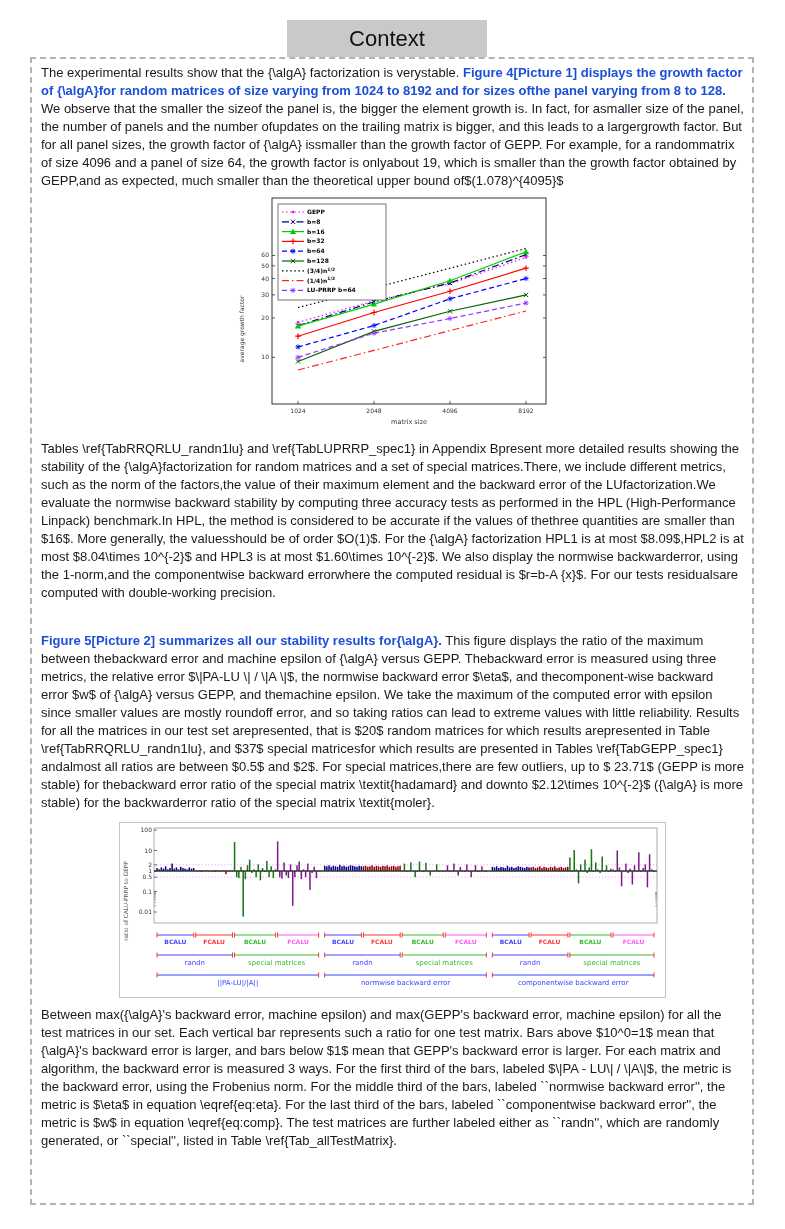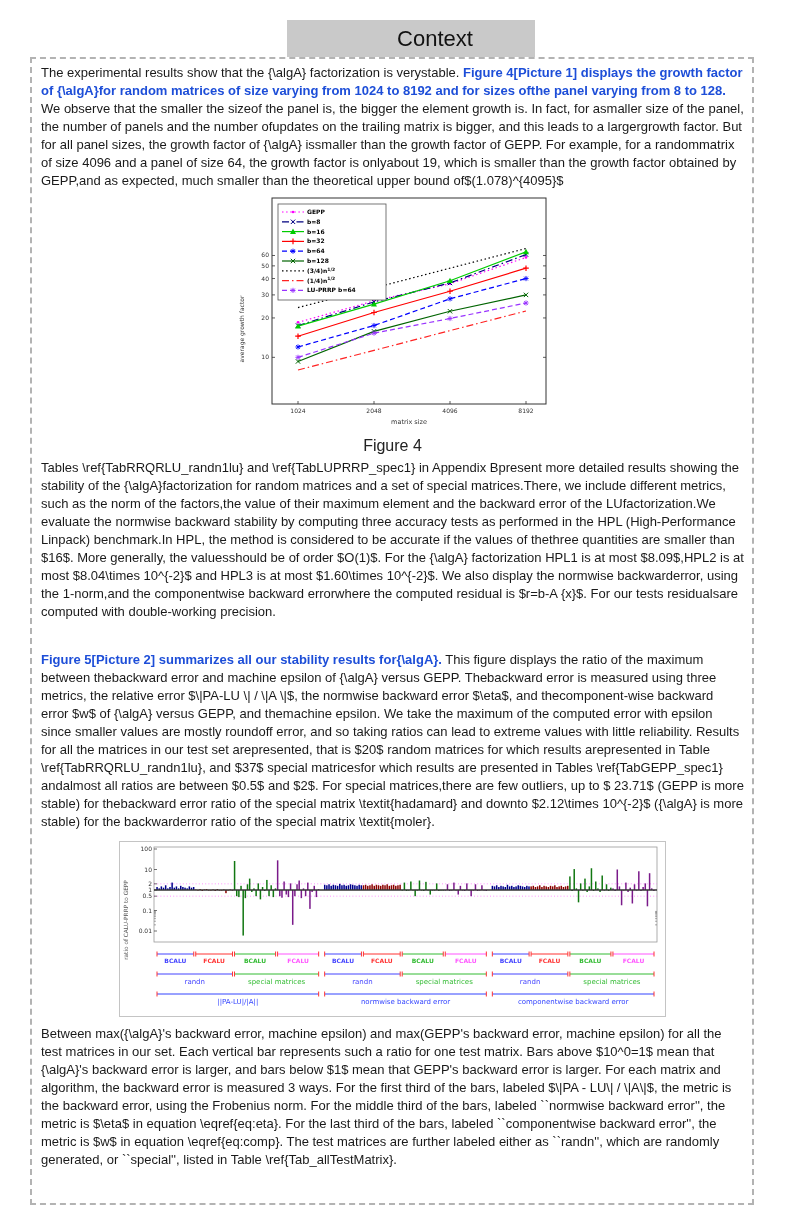--- a/index.html
+++ b/index.html
@@ -1,18 +1,18 @@
 <!DOCTYPE html>
 <html><head>
 <meta charset="utf-8">
 <style>
   html,body{margin:0;padding:0;background:#ffffff;}
   body{width:785px;height:1229px;position:relative;font-family:"Liberation Sans",sans-serif;}
   .context-tab{position:absolute;left:287px;top:20px;width:200px;height:37px;background:#c9c9c9;
-    color:#111;font-size:22px;display:flex;align-items:center;justify-content:center;z-index:2;padding-left:48px;}
+    color:#111;font-size:22px;display:flex;align-items:center;justify-content:center;z-index:2;}
   .frame{position:absolute;left:30px;top:57px;width:724px;height:1148px;border:2px dashed #b3b3b3;
     box-sizing:border-box;padding:5px 8px 0 9px;overflow:hidden;background:#fff;}
   .para{margin:0;font-size:13px;line-height:18px;color:#1a1a1a;}
   .para .red{color:#1d4ed8;font-weight:bold;}
   .figwrap{text-align:center;margin:2px 0 4px 0;}
   .figwrap.f5{margin-top:10px;}
   .caption{font-size:16px;color:#222;margin-top:1px;}
   .mt14{margin-top:30px;}
   .mt6{margin-top:0;}
   #fig5 svg{border:1px solid #c4c4c4;background:#fff;}
@@ -114,21 +114,20 @@
           <path d="M58.8 66.8L63.2 71.2M58.8 71.2L63.2 66.8" stroke="#006400" stroke-width="1" fill="none"></path>
           <text x="75" y="71" font-size="6" fill="#000" text-anchor="start" font-family="&quot;DejaVu Sans&quot;,sans-serif" font-weight="bold">b=128</text>
           <line x1="50" y1="78.80000000000001" x2="72" y2="78.80000000000001" stroke="#000000" stroke-width="1.2" stroke-dasharray="1.5 2.6"></line>
           <text x="75" y="80.80000000000001" font-size="6" fill="#000" text-anchor="start" font-family="&quot;DejaVu Sans&quot;,sans-serif" font-weight="bold">(3/4)n<tspan font-size="4.5" dy="-2.2">1/2</tspan></text>
           <line x1="50" y1="88.60000000000001" x2="72" y2="88.60000000000001" stroke="#ff2222" stroke-width="1.2" stroke-dasharray="7 3 1.5 3"></line>
           <text x="75" y="90.60000000000001" font-size="6" fill="#000" text-anchor="start" font-family="&quot;DejaVu Sans&quot;,sans-serif" font-weight="bold">(1/4)n<tspan font-size="4.5" dy="-2.2">1/2</tspan></text>
           <line x1="50" y1="98.4" x2="72" y2="98.4" stroke="#9933ff" stroke-width="1.2" stroke-dasharray="5 3"></line>
           <path d="M58.4 98.4L63.6 98.4M61 95.80000000000001L61 101M59.1 96.5L62.9 100.30000000000001M59.1 100.30000000000001L62.9 96.5" stroke="#9933ff" stroke-width="0.9" fill="none"></path>
           <text x="75" y="100.4" font-size="6" fill="#000" text-anchor="start" font-family="&quot;DejaVu Sans&quot;,sans-serif" font-weight="bold">LU-PRRP b=64</text>
         </svg></div>
-    <div class="caption">Figure 4</div>
   </div>
 
   <p class="para"><span> Tables \ref{TabRRQRLU_randn1lu} and \ref{TabLUPRRP_spec1} in Appendix Bpresent more detailed results showing the stability of the {\algA}factorization for random matrices and a set of special matrices.There, we include different metrics, such as the norm of the factors,the value of their maximum element and the backward error of the LUfactorization.We evaluate the normwise backward stability by computing three accuracy tests as performed in the HPL (High-Performance Linpack) benchmark.In HPL, the method is considered to be accurate if the values of thethree quantities are smaller than $16$.  More generally, the valuesshould be of order $O(1)$. For the {\algA} factorization HPL1 is at most $8.09$,HPL2 is at most $8.04\times 10^{-2}$ and HPL3 is at most $1.60\times 10^{-2}$. We also display the normwise backwarderror, using the 1-norm,and the componentwise backward errorwhere the computed residual is $r=b-A {x}$. For our tests residualsare computed with double-working precision.</span></p>
   <p class="para mt14"><span class="red">Figure 5[Picture 2] summarizes all our stability results for{\algA}.</span><span>  This figure displays the ratio of the maximum between thebackward error and machine epsilon of {\algA} versus GEPP.  Thebackward error is measured using three metrics, the relative error $\|PA-LU \| / \|A \|$, the normwise backward error $\eta$, and thecomponent-wise backward error $w$ of {\algA} versus GEPP, and themachine epsilon. We take the maximum of the computed error with epsilon since smaller values are mostly roundoff error, and so taking ratios can lead to extreme values with little reliability. Results for all the matrices in our test set arepresented, that is $20$ random matrices for which results arepresented in Table \ref{TabRRQRLU_randn1lu}, and $37$ special matricesfor which results are presented in Tables \ref{TabGEPP_spec1} andalmost all ratios are between $0.5$ and $2$.  For special matrices,there are few outliers, up to $ 23.71$ (GEPP is more stable) for thebackward error ratio of the special matrix \textit{hadamard} and downto $2.12\times 10^{-2}$ ({\algA} is more stable) for the backwarderror ratio of the special matrix \textit{moler}.</span></p>
 
   <div class="figwrap f5">
     <div id="fig5"><svg width="545" height="174" viewBox="0 0 545 174">
           <rect x="34" y="5" width="503" height="95" fill="#fff" stroke="#999" stroke-width="0.8"></rect>
           <line x1="34" y1="41.828885088888384" x2="537" y2="41.828885088888384" stroke="#ff66ff" stroke-width="0.7" stroke-dasharray="1 2.2"></line>
           <line x1="34" y1="54.171114911111616" x2="537" y2="54.171114911111616" stroke="#ff66ff" stroke-width="0.7" stroke-dasharray="1 2.2"></line>

